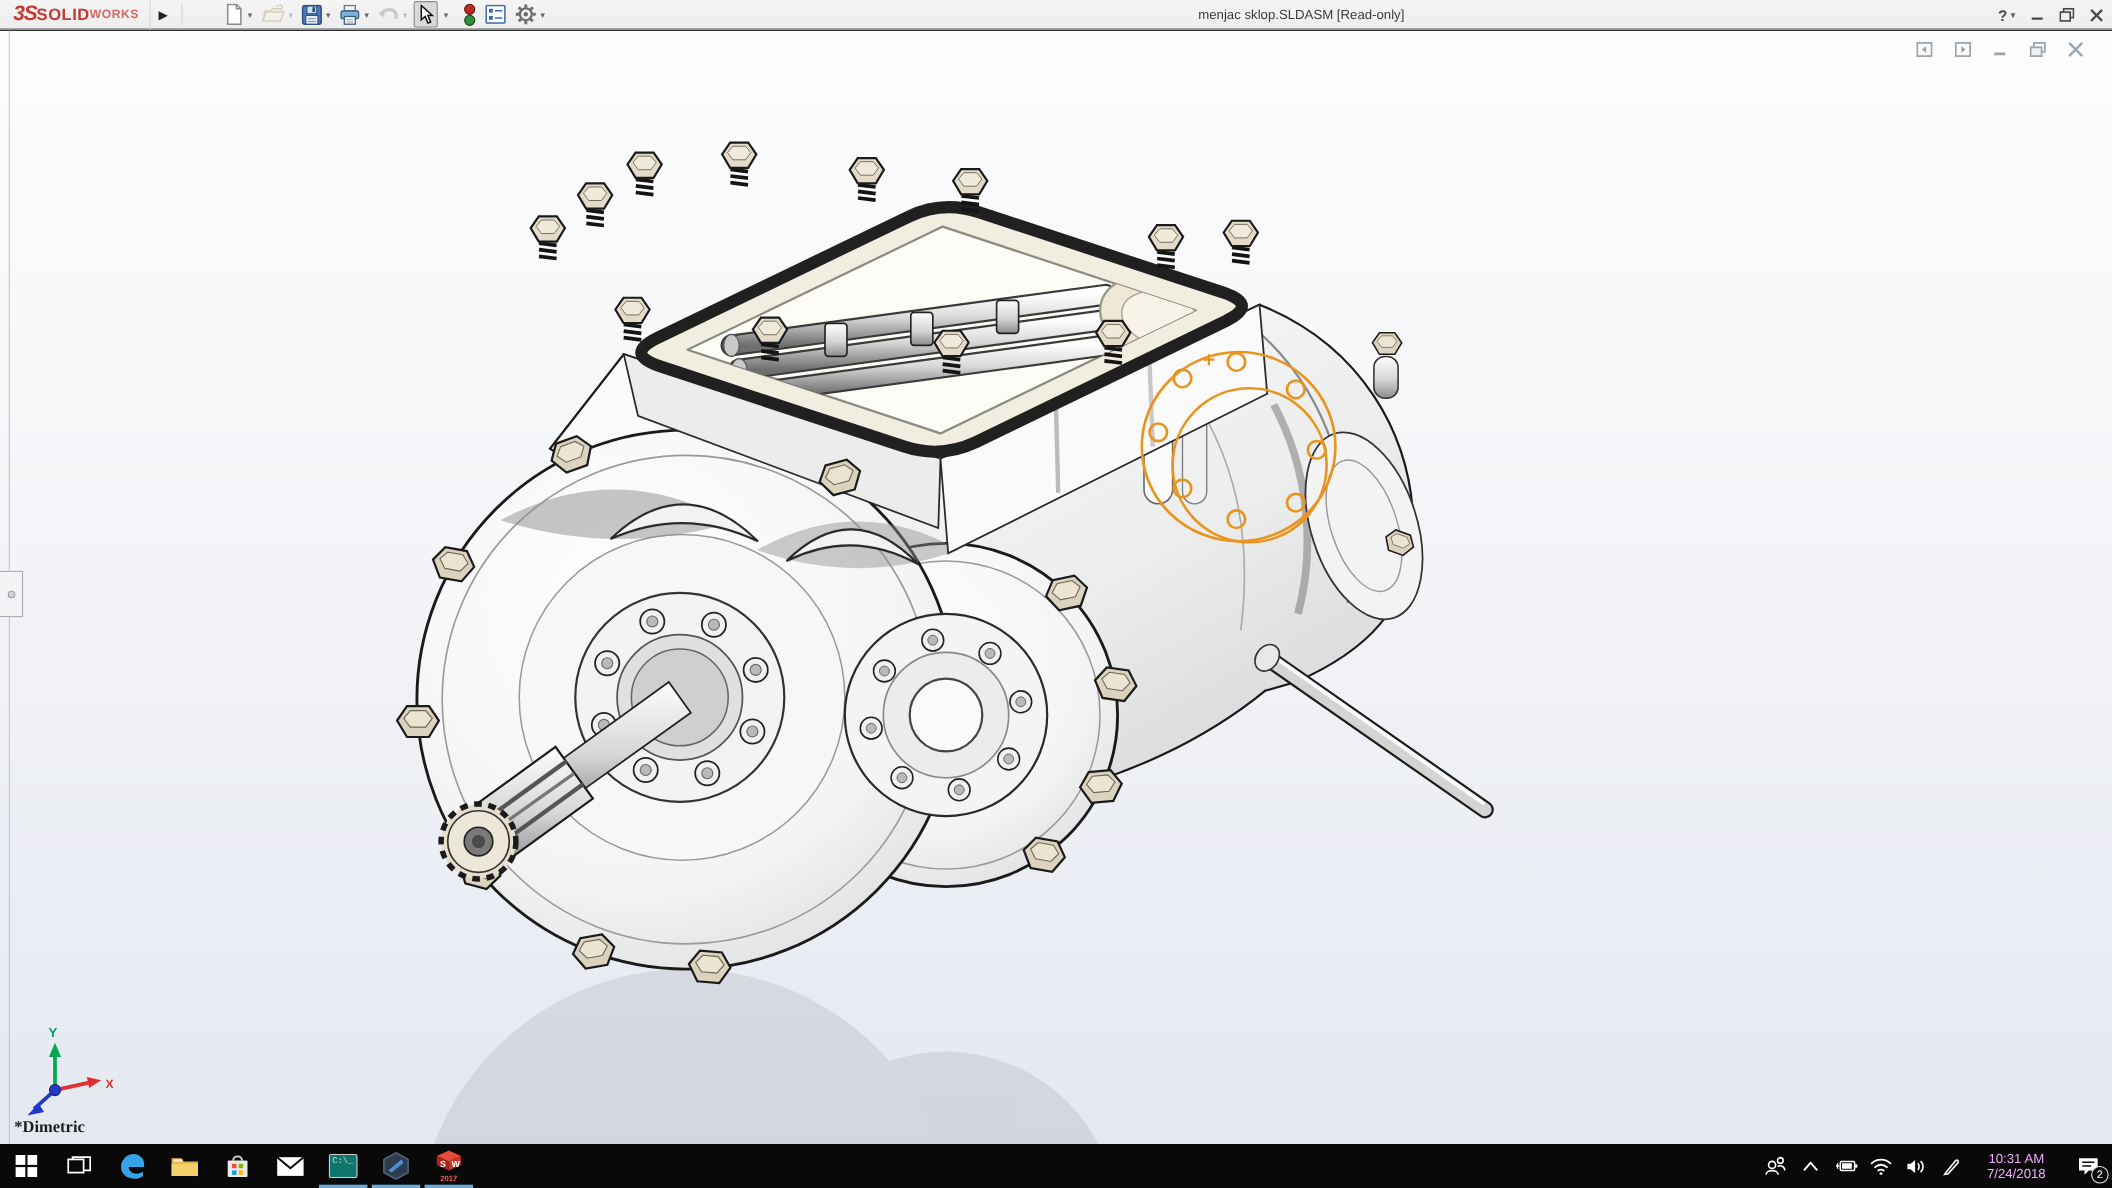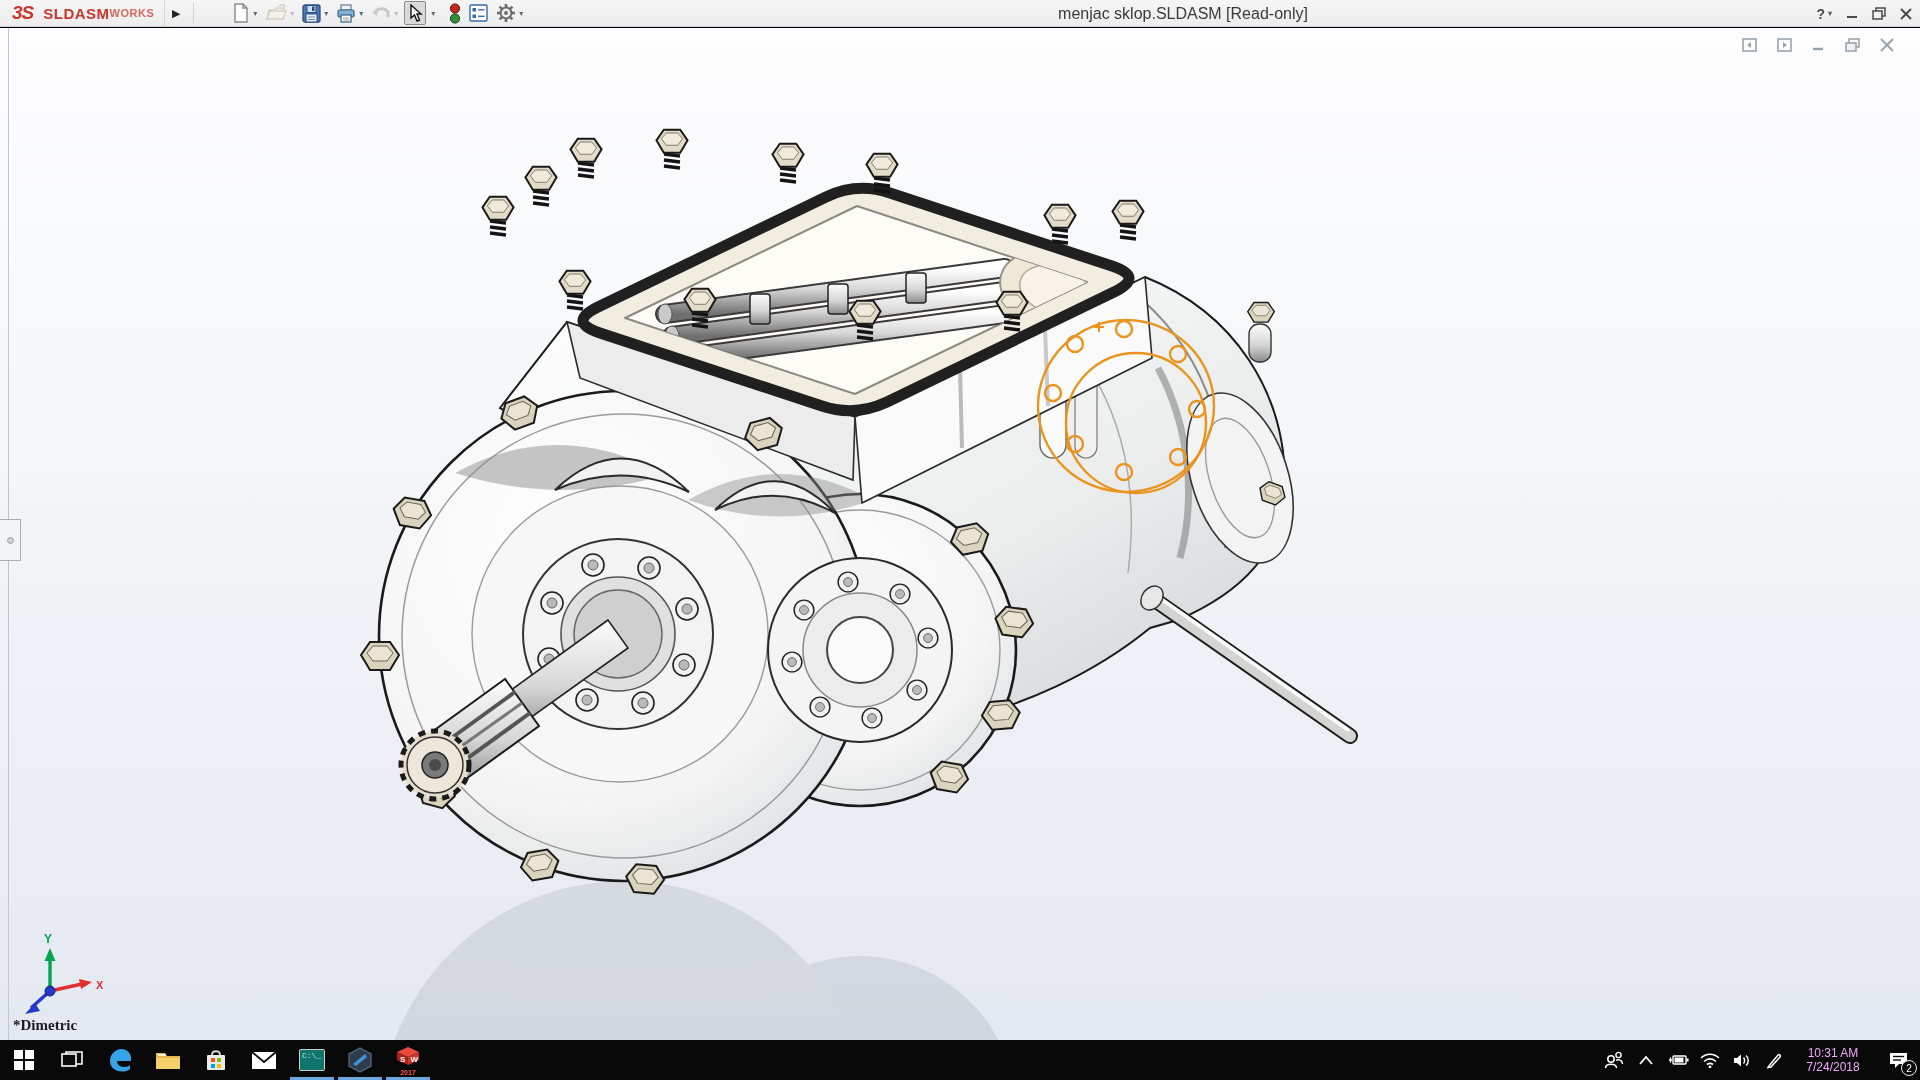--- a/index.html
+++ b/index.html
@@ -5,32 +5,32 @@
   * { margin:0; padding:0; box-sizing:border-box; }
   html,body { width:1920px; height:1080px; overflow:hidden; background:#000;
               font-family:"Liberation Sans", sans-serif; }
 
   
   .titlebar { position:absolute; left:0; top:0; width:1920px; height:27px;
               background:linear-gradient(#f5f5f5,#ededee); border-bottom:1px solid #c9cdd1;
               display:flex; align-items:center; }
   .brand { display:flex; align-items:baseline; padding:0 10px 0 12px; height:27px;
            align-items:center; border-right:1px solid #d6d6d6; }
-  .brand .b3s { color:#c8372d; font-style:italic; font-weight:bold; font-size:19px; letter-spacing:-1px; margin-right:10px; }
+  .brand .b3s { color:#c8372d; font-style:italic; font-weight:bold; font-size:19px; letter-spacing:-1px; margin-right:0; }
   .brand .bsolid { color:#c8372d; font-weight:bold; font-size:15px; letter-spacing:.5px; }
   .brand .bworks { color:#d4675f; font-weight:bold; font-size:11px; letter-spacing:.5px; }
   .menu-expand { width:22px; text-align:center; color:#222; font-size:11px; cursor:pointer; }
   .tb-sep { width:1px; height:20px; background:#d2d2d2; margin:0 6px; }
   .tbtn { display:flex; align-items:center; margin:0 2px; height:24px; padding:0 2px; }
   .tbtn svg { display:block; }
   .caret { font-size:8px; color:#666; margin-left:3px; }
   .tbtn.disabled { opacity:.38; }
   .tbtn.active { background:#d9d9d9; border:1px solid #8b8b8b; border-radius:2px; }
   .doc-title { position:absolute; left:1183px; top:0; transform:translateX(-50%);
-               line-height:27px; font-size:16px; color:#3a3a3a; white-space:nowrap; }
+               line-height:27px; font-size:12px; color:#3a3a3a; white-space:nowrap; }
   .winbtns { position:absolute; right:8px; top:0; height:27px; display:flex; align-items:center; gap:14px; }
   .winbtns .wb { color:#4a4a4a; font-size:14px; font-weight:bold; display:flex; align-items:center; }
 
   
   .viewport { position:absolute; left:0; top:28px; width:1920px; height:1012px;
               background:linear-gradient(#fdfdfe 0%, #f4f5f8 45%, #e4e8f0 100%); }
   .vp-splitline { position:absolute; left:8px; top:0; width:1px; height:1012px; background:#c2c6cb; }
   .vp-tab { position:absolute; left:0; top:491px; width:21px; height:42px; background:#f3f4f6;
             border:1px solid #a9adb2; border-left:none; display:flex; align-items:center; justify-content:center; }
   .vp-tab .dot { width:7px; height:7px; border-radius:50%; background:#cfd3d8; border:1px solid #9fa3a8; }
@@ -60,21 +60,21 @@
   .cmdface { width:26px; height:22px; background:#0f766e; border:1px solid #cfcfcf; border-radius:2px;
              color:#ddd; font-family:"Liberation Mono",monospace; font-size:8px; padding:1px 2px; }
   .swicon { text-align:center; }
 </style>
 </head>
 <body>
 
 <div class="titlebar">
   <div class="brand">
     <span class="b3s">3S</span>
-    <span class="bsolid">SLDASM</span>
+    <span class="bsolid">SOLID</span>
     <span class="bworks">WORKS</span>
   </div>
   <div class="menu-expand">▶</div>
   <div class="tb-sep"></div>
 
   <div style="width:28px"></div>
   <div class="tbtn">
     <svg width="18" height="20">
       <path d="M3 1 L11 1 L15 5 L15 19 L3 19 Z" fill="#fff" stroke="#8a8a8a" stroke-width="1.4"></path>
       <path d="M11 1 L11 5 L15 5" fill="none" stroke="#8a8a8a" stroke-width="1.4"></path>

